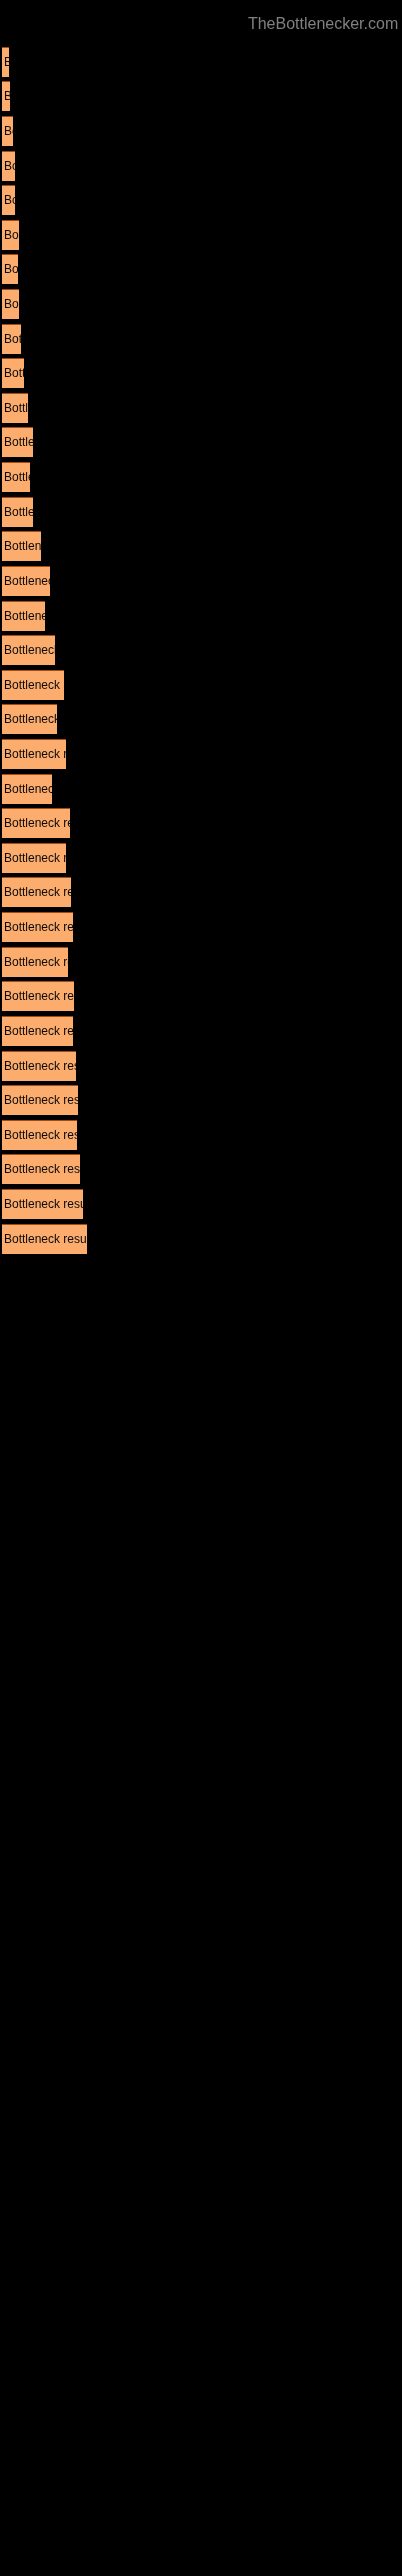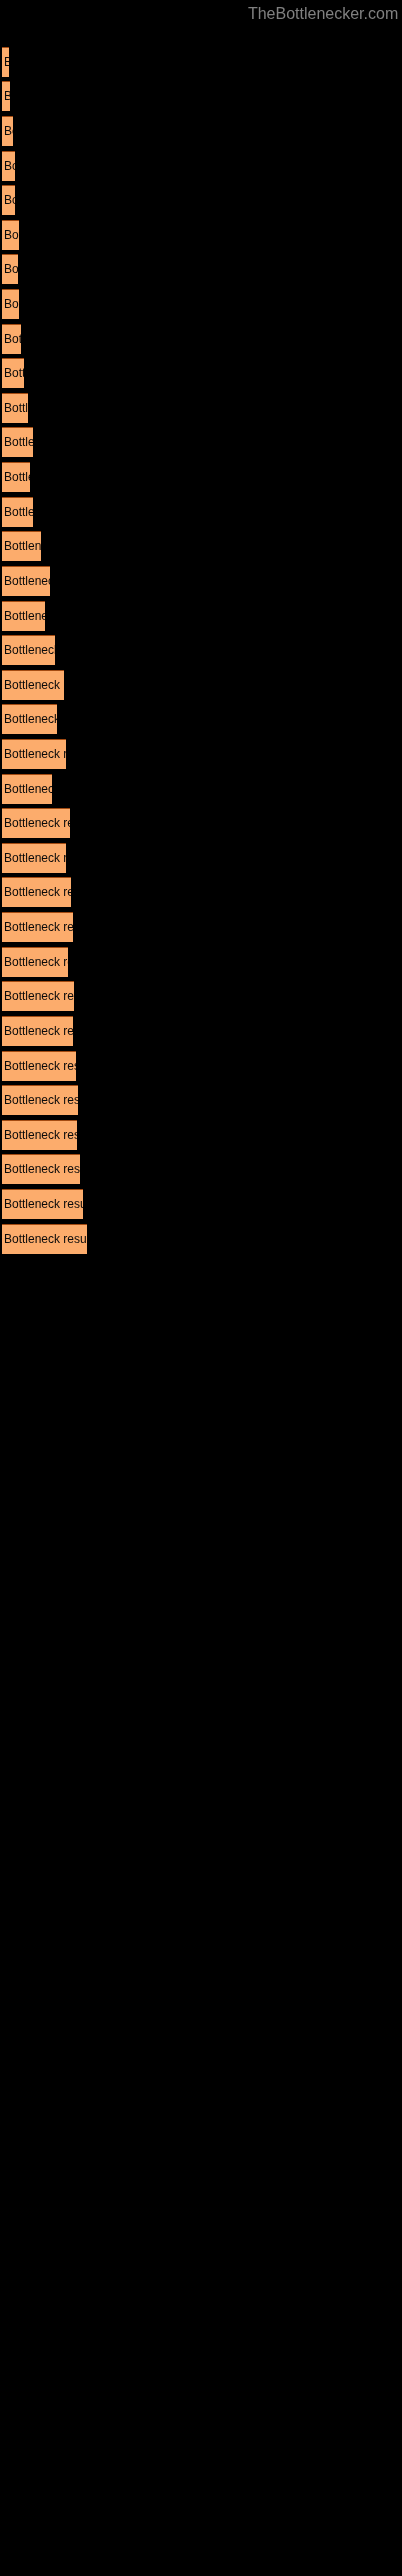--- a/index.html
+++ b/index.html
@@ -11,21 +11,21 @@
   #chart-root {
     position: relative;
     width: 403px;
     height: 2576px;
     background: #000000;
     overflow: hidden;
     font-family: "Liberation Sans", "DejaVu Sans", sans-serif;
   }
   #chart-title {
     position: absolute;
-    top: 4px;
+    top: 14px;
     right: 4.8px;
     font-size: 16px;
     line-height: 19.3px;
     color: #808080;
     letter-spacing: 0px;
     white-space: nowrap;
     font-family: "Liberation Sans", "DejaVu Sans", sans-serif;
   }
   .bar-row {
     position: absolute;

